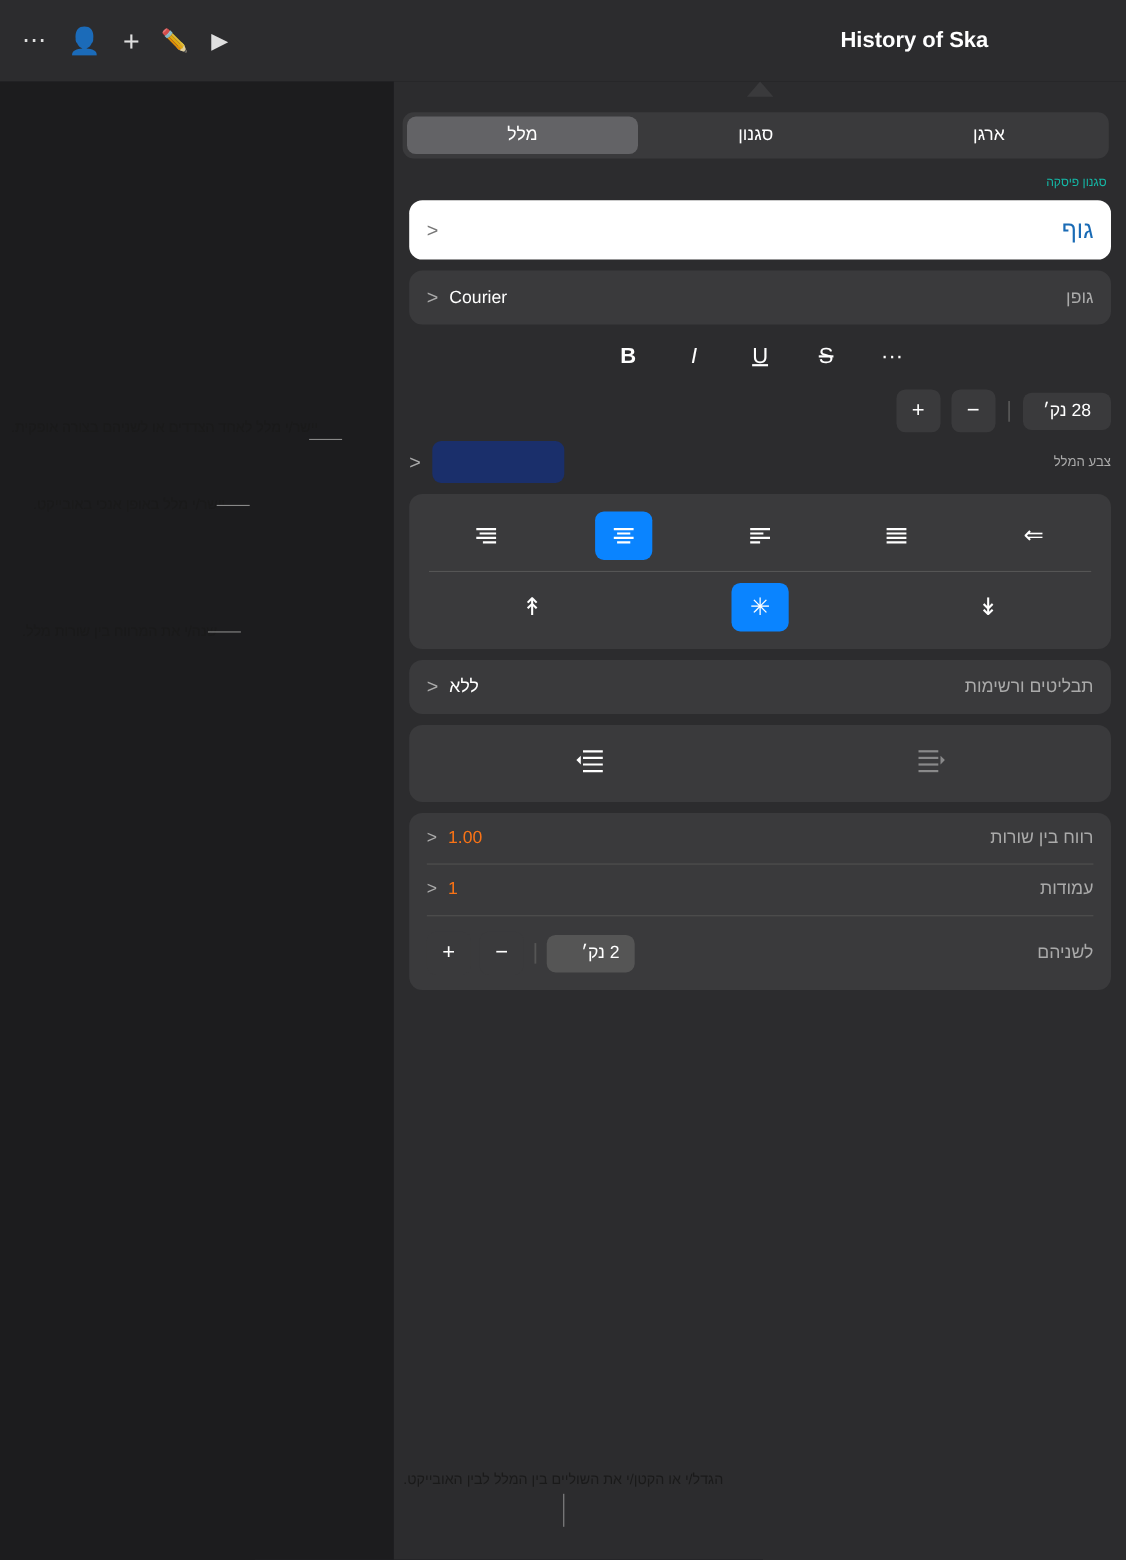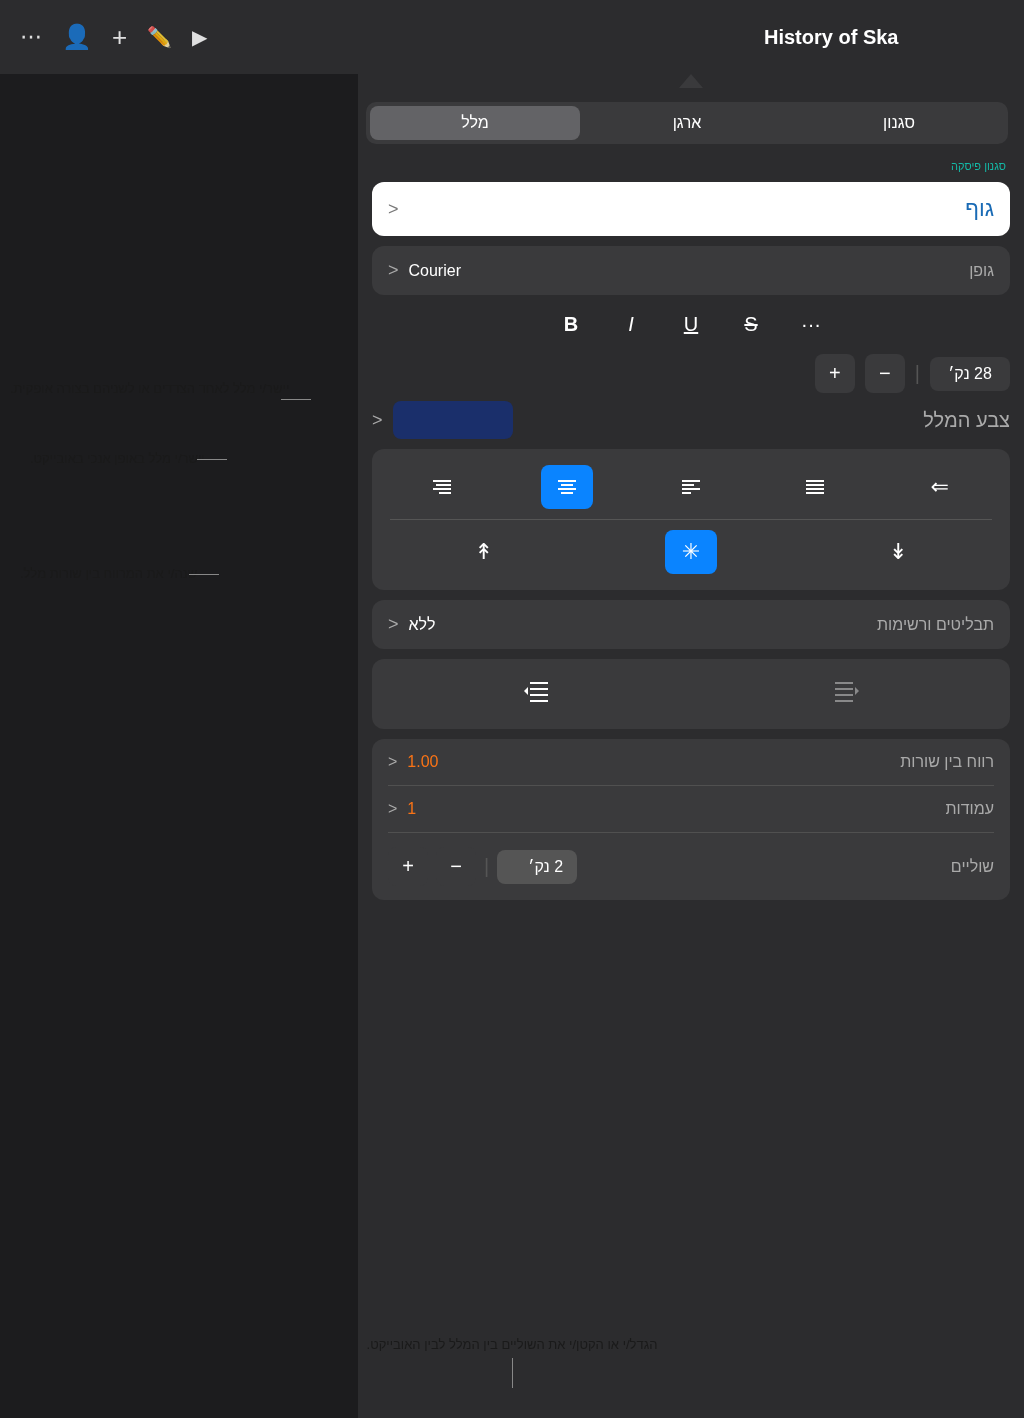--- a/index.html
+++ b/index.html
@@ -219,21 +219,21 @@
     
     .color-row {
       display: flex;
       align-items: center;
       margin: 8px 14px;
       direction: rtl;
       gap: 10px;
     }
     .color-label {
       color: #aaa;
-      font-size: 20px;
+      font-size: 12px;
       flex: 1;
       text-align: right;
     }
     .color-swatch {
       width: 120px;
       height: 38px;
       background: #1a2f6b;
       border-radius: 8px;
     }
     .color-chevron {
@@ -368,22 +368,22 @@
     <span class="title-text">History of Ska</span>
   </div>
 </div>
 
 <div class="panel">
 
   <div class="notch"></div>
 
   <div class="tab-bar">
     <div class="tab active">מלל</div>
+    <div class="tab">סגנון</div>
     <div class="tab">ארגן</div>
-    <div class="tab">סגנון</div>
   </div>
 
   <div class="section-label">סגנון פיסקה</div>
 
   <div class="search-row">
     <span class="search-text">גוף</span>
     <span class="search-chevron">&lt;</span>
   </div>
 
   <div class="category-row">
@@ -492,21 +492,21 @@
       <span class="prop-label">רווח בין שורות</span>
       <span class="prop-value">1.00</span>
       <span class="prop-chevron">&lt;</span>
     </div>
     <div class="prop-row">
       <span class="prop-label">עמודות</span>
       <span class="prop-value">1</span>
       <span class="prop-chevron">&lt;</span>
     </div>
     <div class="prop-row margins-row" style="border-bottom:none; direction:rtl; display:flex; align-items:center; gap:8px; padding:14px 0;">
-      <span class="prop-label">שוליים</span>
+      <span class="prop-label">לשניהם</span>
       <span class="margins-value">2 נק׳</span>
       <span class="stepper-divider">|</span>
       <span class="stepper-btn">−</span>
       <span class="stepper-btn">+</span>
     </div>
   </div>
 
 </div>
 
 <div style="position:absolute; top:74px; left:0; width:350px; pointer-events:none;">

